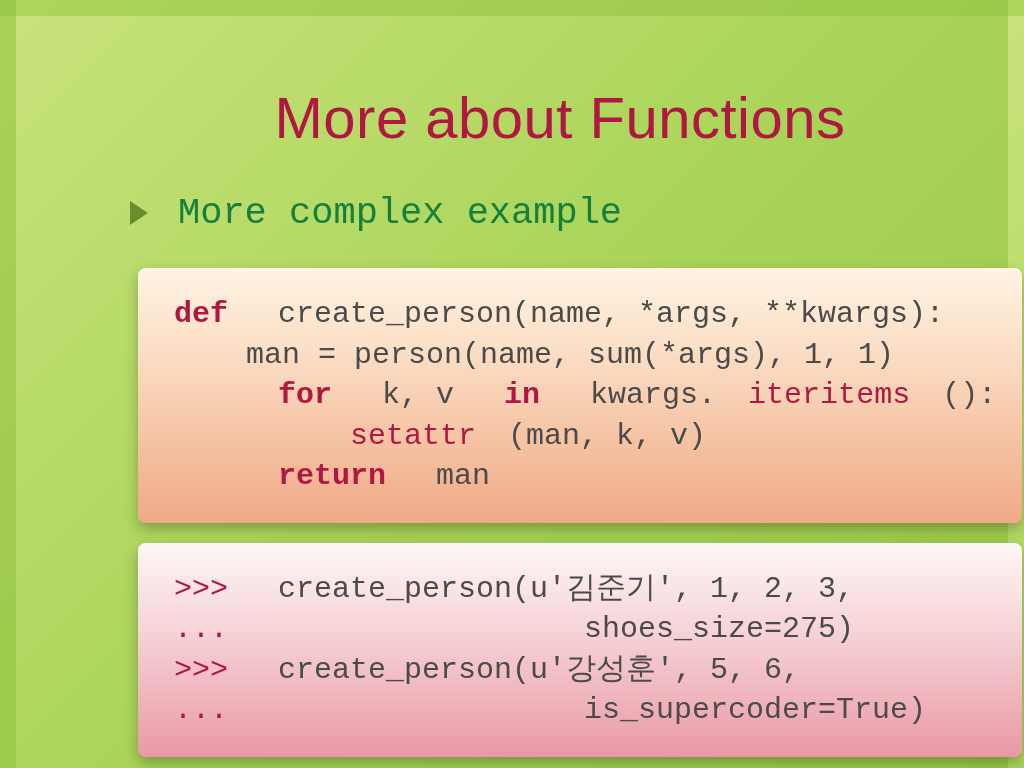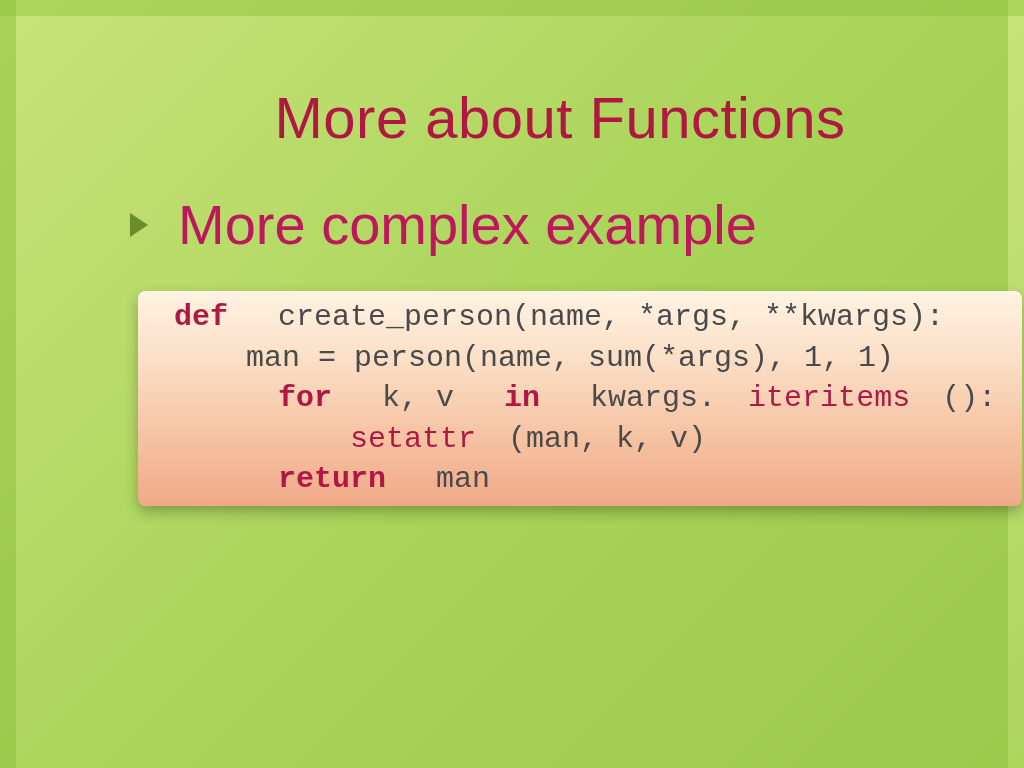--- a/index.html
+++ b/index.html
@@ -31,29 +31,29 @@
   }
   .bullet {
     width: 0;
     height: 0;
     border-top: 12px solid transparent;
     border-bottom: 12px solid transparent;
     border-left: 18px solid #6a8e2e;
     margin-right: 14px;
   }
   .subtitle {
-    font-family: Liberation Sans, sans-serif;
-    font-size: 56px;
-    color: #be185d;
+    font-family: Liberation Mono, monospace;
+    font-size: 37px;
+    color: #15803d;
   }
   .code-box {
     margin-left: 40px;
     margin-right: 0;
     border-radius: 8px;
-    padding: 6px 20px;
+    padding: 26px 20px;
     box-shadow: 0 6px 14px rgba(0,0,0,0.28), inset 0 1px 0 rgba(255,255,255,0.5);
     font-family: "Lucida Console", "Courier New", monospace;
     font-size: 30px;
     line-height: 1.35;
     color: #4a4a4a;
     margin-bottom: 20px;
     white-space: pre;
   }
   .box-peach {
     background: linear-gradient(180deg, #fff3e2 0%, #fbe0c8 30%, #f5c1a0 70%, #f0a988 100%);
@@ -75,13 +75,17 @@
     <div class="bullet"></div>
     <div class="subtitle">More complex example</div>
   </div>
 
   <div class="code-box box-peach"><span class="kw">def</span><span> create_person(name, *args, **kwargs):</span>
 <span>    man = person(name, sum(*args), 1, 1)</span>
 <span>    </span><span class="kw">for</span><span> k, v </span><span class="kw">in</span><span> kwargs.</span><span class="fn">iteritems</span><span>():</span>
 <span>        </span><span class="fn">setattr</span><span>(man, k, v)</span>
 <span>    </span><span class="kw">return</span><span> man</span></div>
 
+  <div class="code-box box-pink"><span class="prompt">&gt;&gt;&gt;</span><span> create_person(u'김준기', 1, 2, 3,</span>
+<span class="prompt">...</span><span>                  shoes_size=275)</span>
+<span class="prompt">&gt;&gt;&gt;</span><span> create_person(u'강성훈', 5, 6,</span>
+<span class="prompt">...</span><span>                  is_supercoder=True)</span></div>
 </div>
 
 </body></html>

